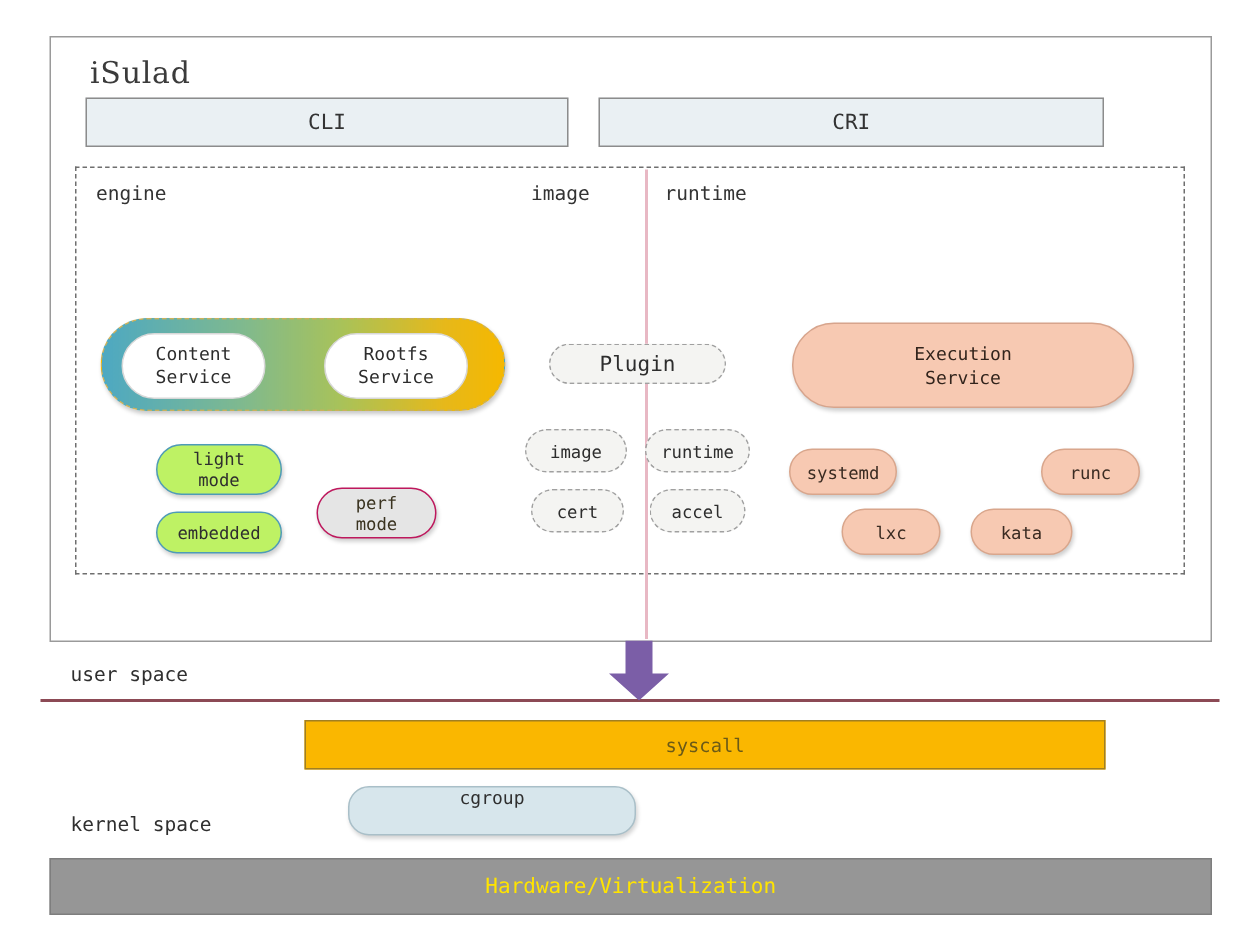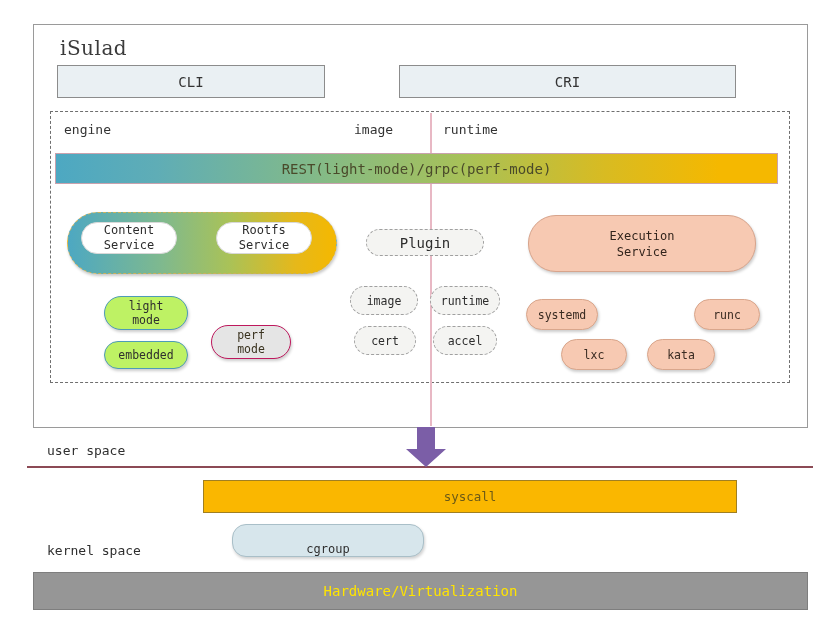--- a/index.html
+++ b/index.html
@@ -43,21 +43,21 @@
     height: 33px;
     background: #eaf0f3;
     border: 1px solid #8c8c8c;
     box-sizing: border-box;
     display: flex;
     align-items: center;
     justify-content: center;
     font-size: 14px;
     color: #333333;
   }
-  #cli-box { left: 57px;  top: 65px; width: 268px; }
+  #cli-box { left: 57px;  top: 65px; width: 322px; }
   #cri-box { left: 399px; top: 65px; width: 337px; }
 
   
   #engine-container {
     position: absolute;
     left: 50px;
     top: 111px;
     width: 740px;
     height: 272px;
     border: 1px dashed #6f6f6f;
@@ -114,21 +114,21 @@
     background: linear-gradient(90deg, #4da8c2 0%, #7fb98e 35%,
         #a9c258 60%, #e6b81a 85%, #f5b800 100%);
     border: 1px dashed #cbb15c;
     box-sizing: border-box;
     box-shadow: 1px 2px 3px rgba(0,0,0,0.22);
   }
   .svc-sub {
     position: absolute;
     top: 9px;
     width: 96px;
-    height: 32px;
+    height: 44px;
     border-radius: 22px;
     background: #ffffff;
     border: 1px solid #d8d8d8;
     box-sizing: border-box;
     display: flex;
     flex-direction: column;
     align-items: center;
     justify-content: center;
     font-size: 12px;
     color: #2d2d2d;
@@ -247,21 +247,21 @@
     font-size: 12.5px;
     color: #6b5a17;
   }
 
   
   .kpill {
     position: absolute;
     border-radius: 14px;
     box-sizing: border-box;
     display: flex;
-    align-items: flex-end;
+    align-items: flex-start;
     justify-content: center;
     font-size: 12px;
     color: #2f2f2f;
     box-shadow: 1px 2px 3px rgba(0,0,0,0.18);
   }
   #kpill-cgroup    { left: 232px; top: 524px; width: 192px; height: 33px;
                      background: #d7e6ec; border: 1px solid #a9bfc8; }
   #kpill-namespace { left: 508px; top: 524px; width: 194px; height: 33px;
                      background: #adcedc; border: 1px solid #8fb3c3; }
 
@@ -299,23 +299,20 @@
   </div>
 
   <div id="engine-container"></div>
 
   <div id="label-engine" class="col-label">engine</div>
   <div id="label-image" class="col-label">image</div>
   <div id="label-runtime" class="col-label">runtime</div>
 
   <div id="divider-line"></div>
 
-  <div id="rest-bar">
-    <span>REST(light-mode)/grpc(perf-mode)</span>
-  </div>
 
   <div id="service-group">
     <div id="svc-content" class="svc-sub">
       <span>Content</span>
       <span>Service</span>
     </div>
     <div id="svc-rootfs" class="svc-sub">
       <span>Rootfs</span>
       <span>Service</span>
     </div>

